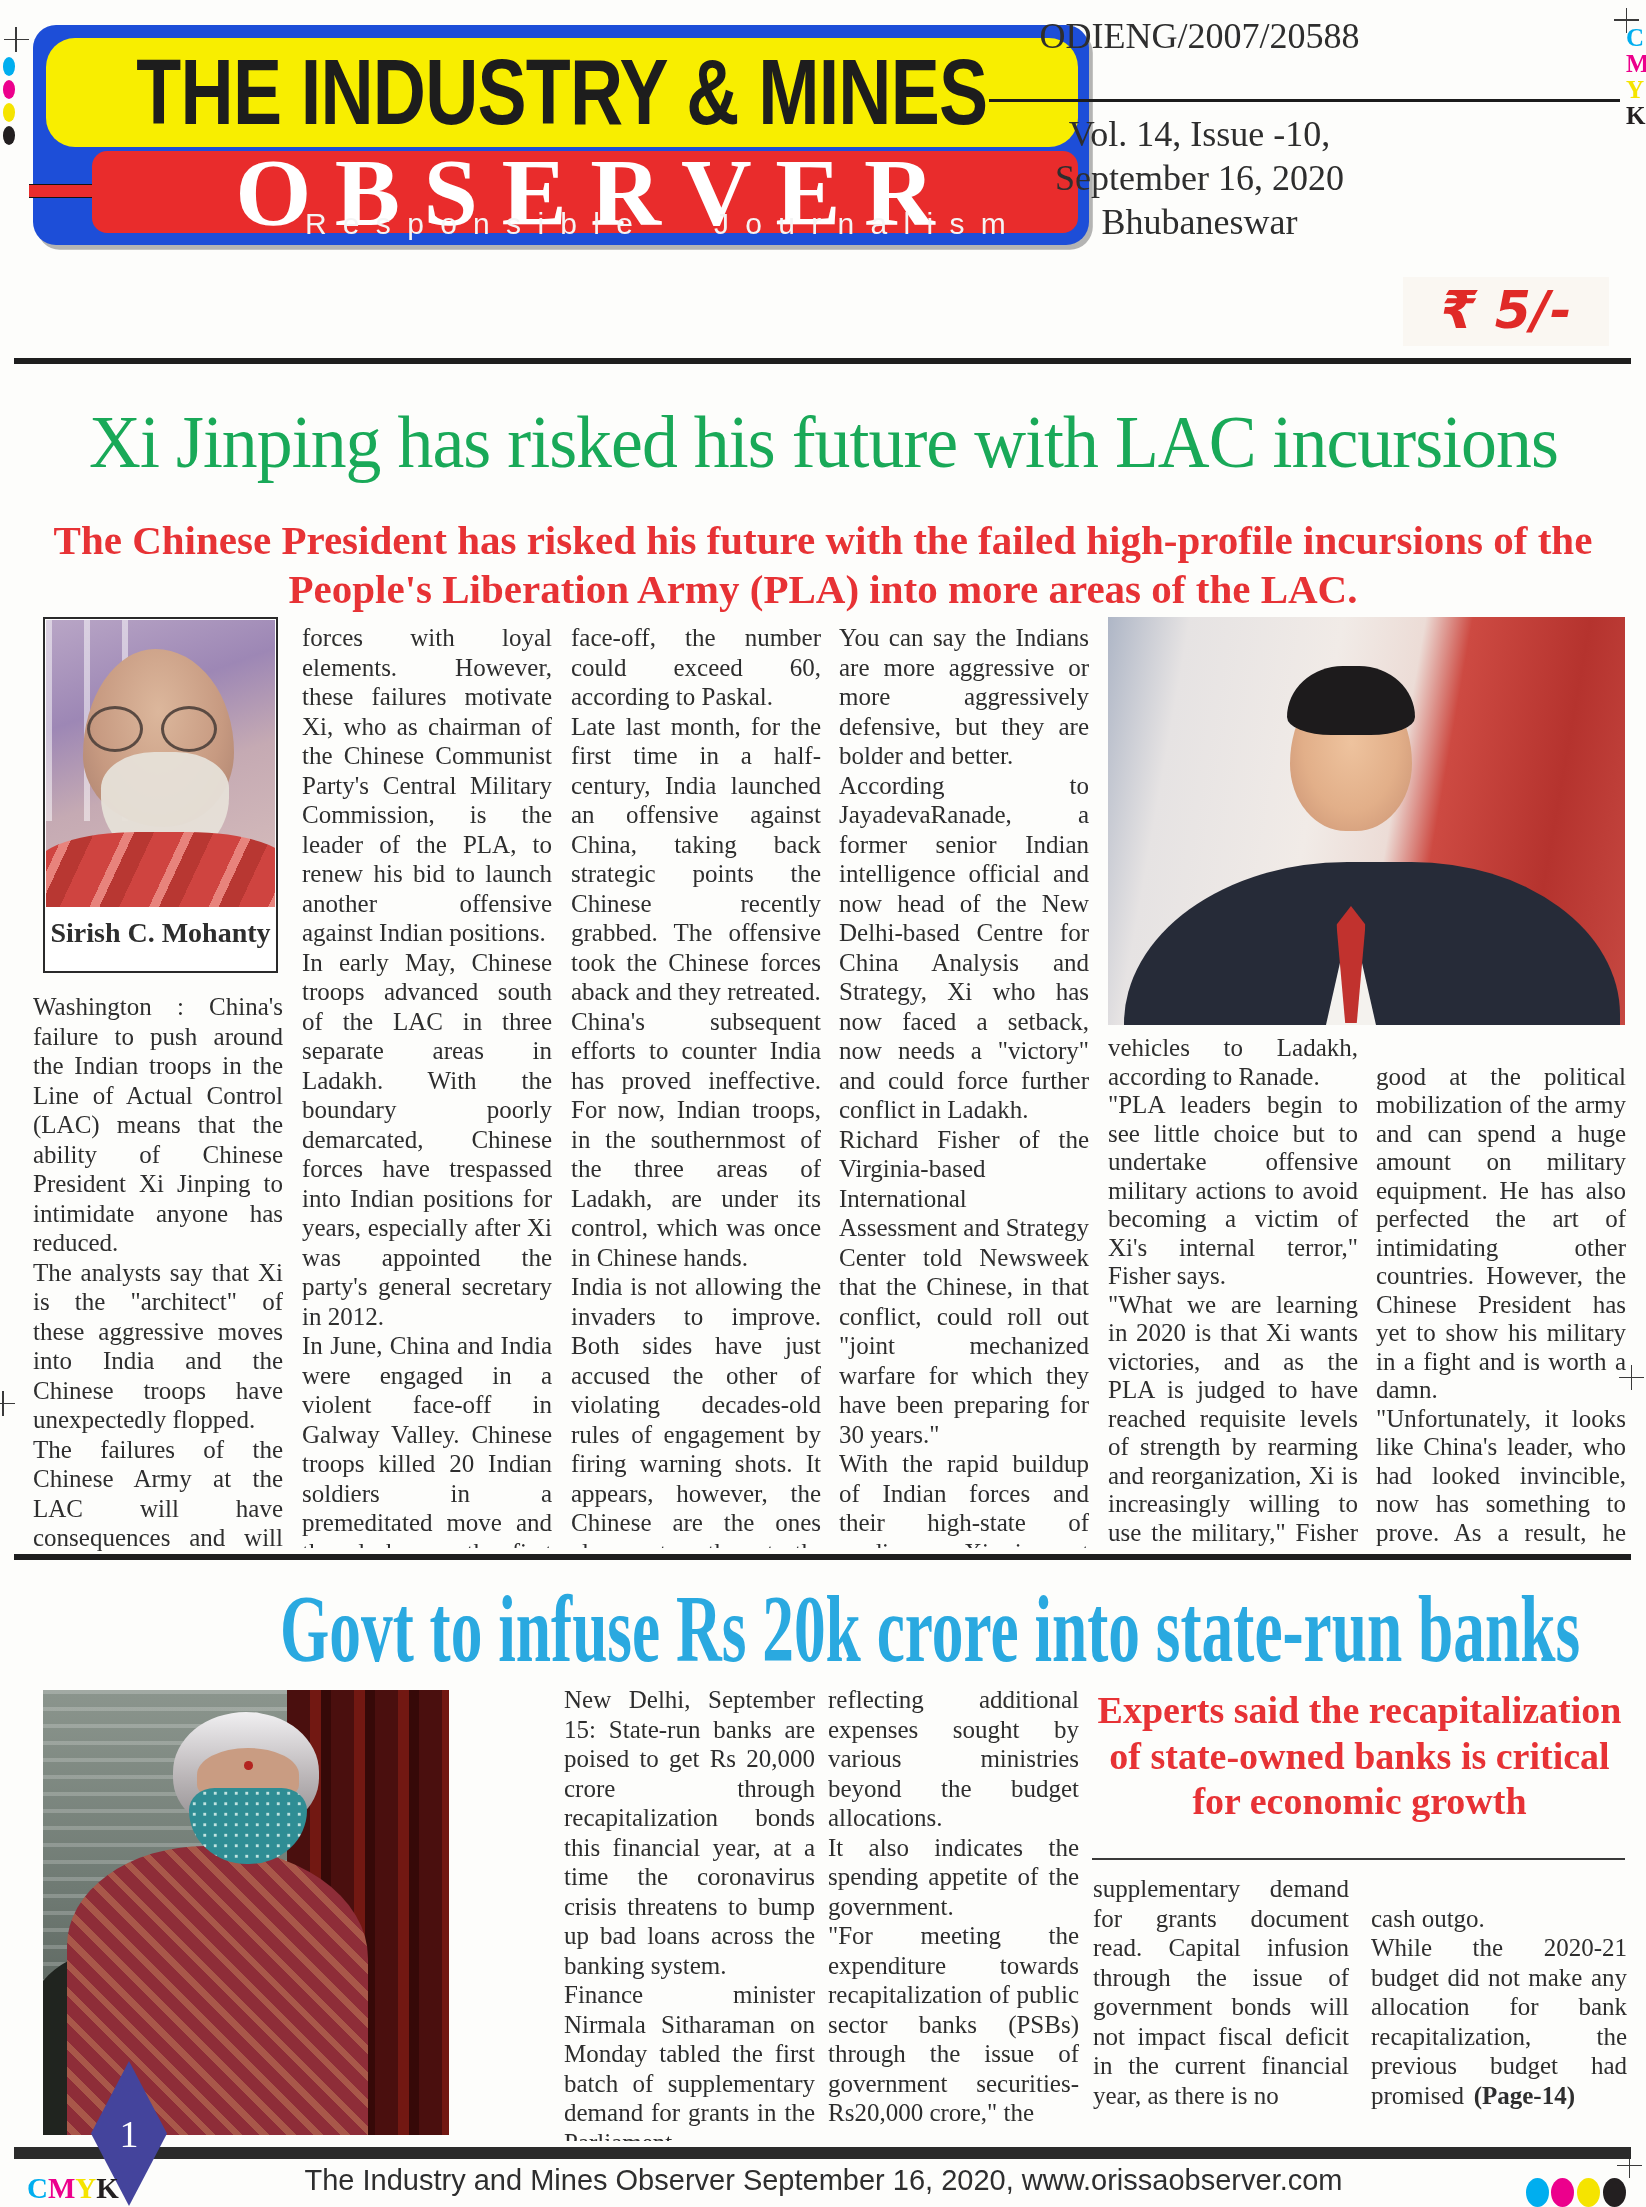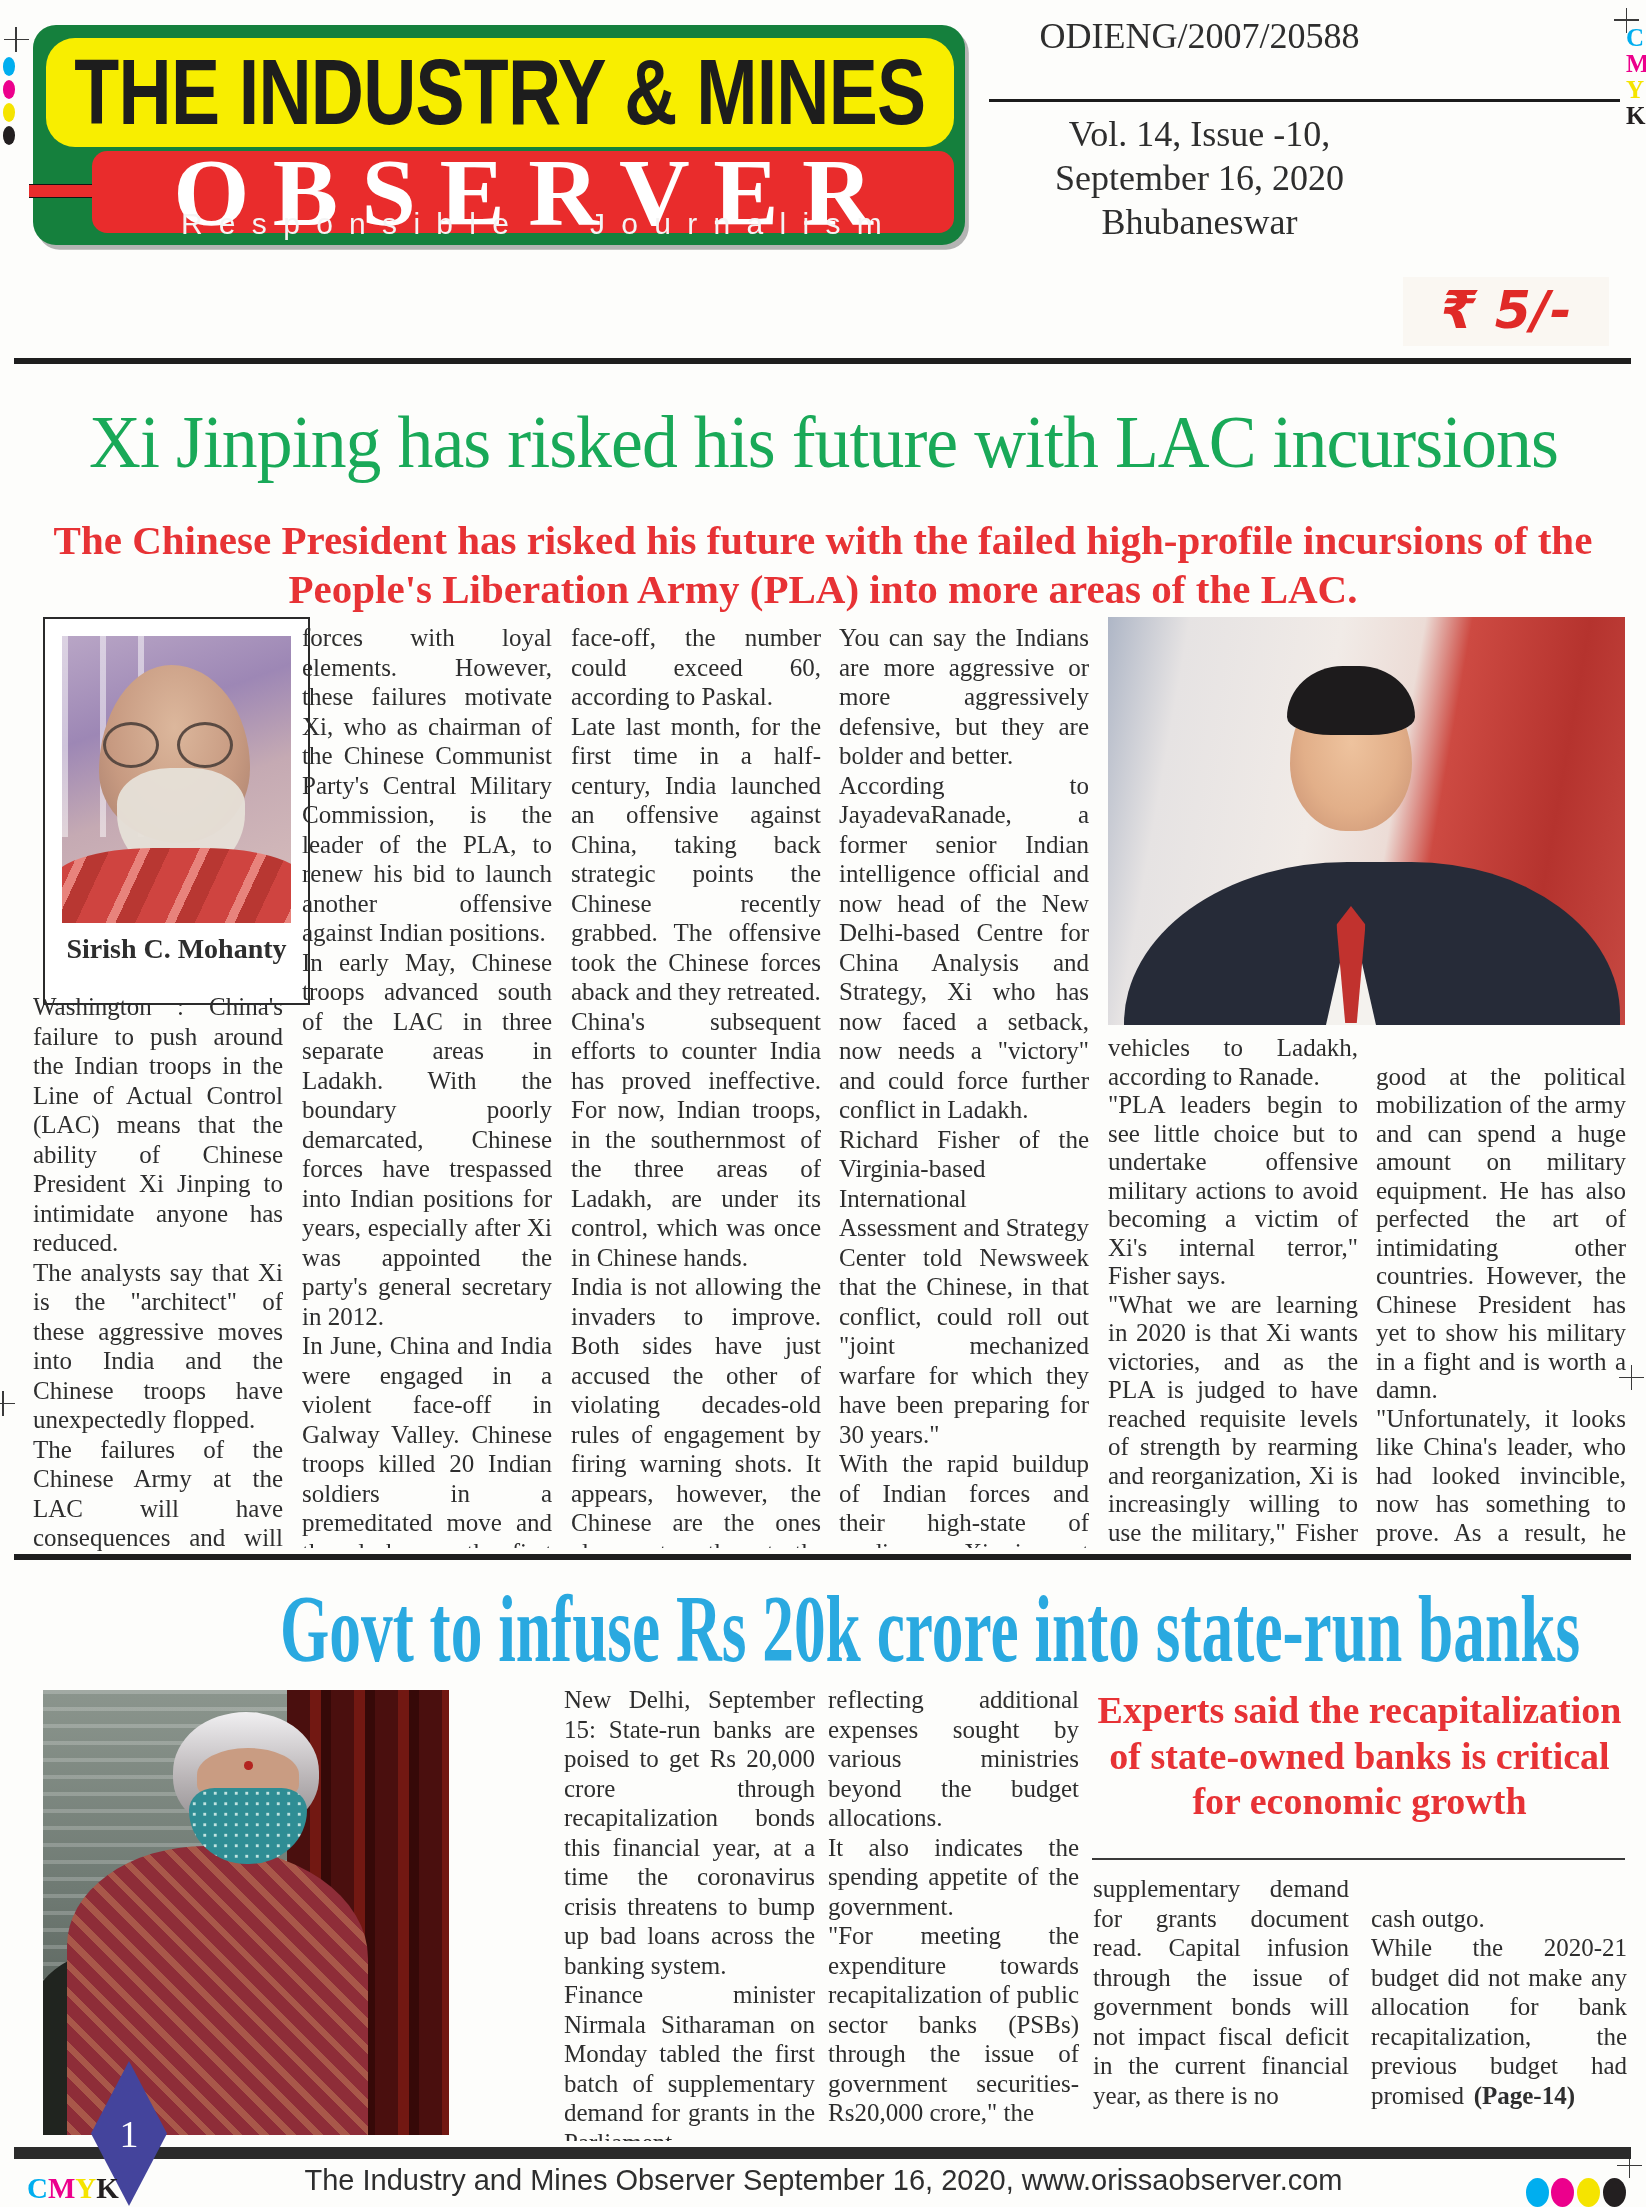--- a/index.html
+++ b/index.html
@@ -4,21 +4,21 @@
 <style>
   html,body{margin:0;padding:0;background:#e8e8e6;}
   #page{position:relative;width:1647px;height:2207px;background:#fdfdfb;overflow:hidden;
         font-family:"Liberation Serif",serif;color:#2e2e2e;}
   
   .reg-cross{position:absolute;width:25px;height:25px;}
   .reg-cross::before{content:"";position:absolute;left:0;right:0;top:11.5px;height:1.9px;background:#3a3a3a;}
   .reg-cross::after{content:"";position:absolute;top:0;bottom:0;left:11.5px;width:1.9px;background:#3a3a3a;}
   .dot{position:absolute;width:12.4px;height:19px;border-radius:50%;}
   
-  .logo-block{position:absolute;left:33px;top:25px;width:932px;height:220px;background:#15803d;
+  .logo-block{position:absolute;left:33px;top:25px;width:1056px;height:220px;background:#1d4ed8;
               border-radius:23px;box-shadow:3.8px 4.8px 0 rgba(90,90,90,.45);}
   .yellow-banner{position:absolute;left:13.4px;right:11.5px;top:13.4px;height:109px;background:#f8ee00;
                  border-radius:29px;display:flex;align-items:center;justify-content:center;overflow:hidden;}
   .yellow-banner span{font-family:"Liberation Sans",sans-serif;font-weight:bold;font-size:92px;
                       color:#1d1d1d;white-space:nowrap;transform:scaleX(.80);letter-spacing:-1px;}
   .red-banner{position:absolute;left:59px;right:11.5px;top:126px;height:82px;background:#e92c2c;
               border-radius:15.3px;display:flex;align-items:center;justify-content:center;overflow:hidden;}
   .red-banner span{font-family:"Liberation Serif",serif;font-weight:bold;font-size:96px;color:#ffffff;
                    white-space:nowrap;letter-spacing:23px;text-indent:23px;transform:scaleX(1.02);}
   .red-dash{position:absolute;left:-3.8px;top:159px;width:67px;height:11.5px;background:#e92c2c;
@@ -39,21 +39,21 @@
   .h1-green{position:absolute;left:0;right:0;top:400px;text-align:center;color:#19a958;
             font-size:74px;white-space:nowrap;letter-spacing:-1px;transform:scaleX(.97);}
   .sub-red{position:absolute;left:10.5px;top:516px;width:1625px;text-align:center;color:#e73235;
            font-weight:bold;font-size:41px;line-height:1.2;}
   .ncol{position:absolute;top:623px;width:250px;height:925px;font-size:25px;line-height:1.18;
         text-align:justify;white-space:pre-line;overflow:hidden;}
   .ncol-late{top:1034px;height:518px;line-height:1.14;}
   .page-ref{font-weight:bold;margin-left:9.6px;white-space:nowrap;}
   
   .author-box{position:absolute;left:43px;top:617px;width:229px;height:350px;border:2.9px solid #2a2a2a;
-              background:#fff;padding:17px;}
+              background:#fff;padding:1px;}
   .author-photo{position:relative;width:100%;height:287px;overflow:hidden;
                 background:linear-gradient(160deg,#b9a6c6 0%,#9d87b5 30%,#c5aab3 55%,#d9c0bd 100%);}
   .ap-window{position:absolute;left:0;top:0;width:40%;height:70%;
              background:repeating-linear-gradient(90deg,rgba(255,255,255,.5) 0 5.7px,transparent 5.7px 38px);}
   .ap-face{position:absolute;left:16%;top:10%;width:66%;height:62%;
            background:radial-gradient(ellipse at 50% 35%,#dcb79c 0%,#c79a81 60%,#a97f6d 100%);
            border-radius:48% 52% 46% 54%/60% 58% 42% 40%;}
   .ap-beard{position:absolute;left:24%;top:46%;width:56%;height:38%;background:#e6e0d8;opacity:.95;
             border-radius:50% 50% 60% 60%/40% 40% 70% 70%;}
   .ap-glass{position:absolute;top:30%;width:50px;height:40px;border:3.8px solid #5a4a42;border-radius:50%;}

